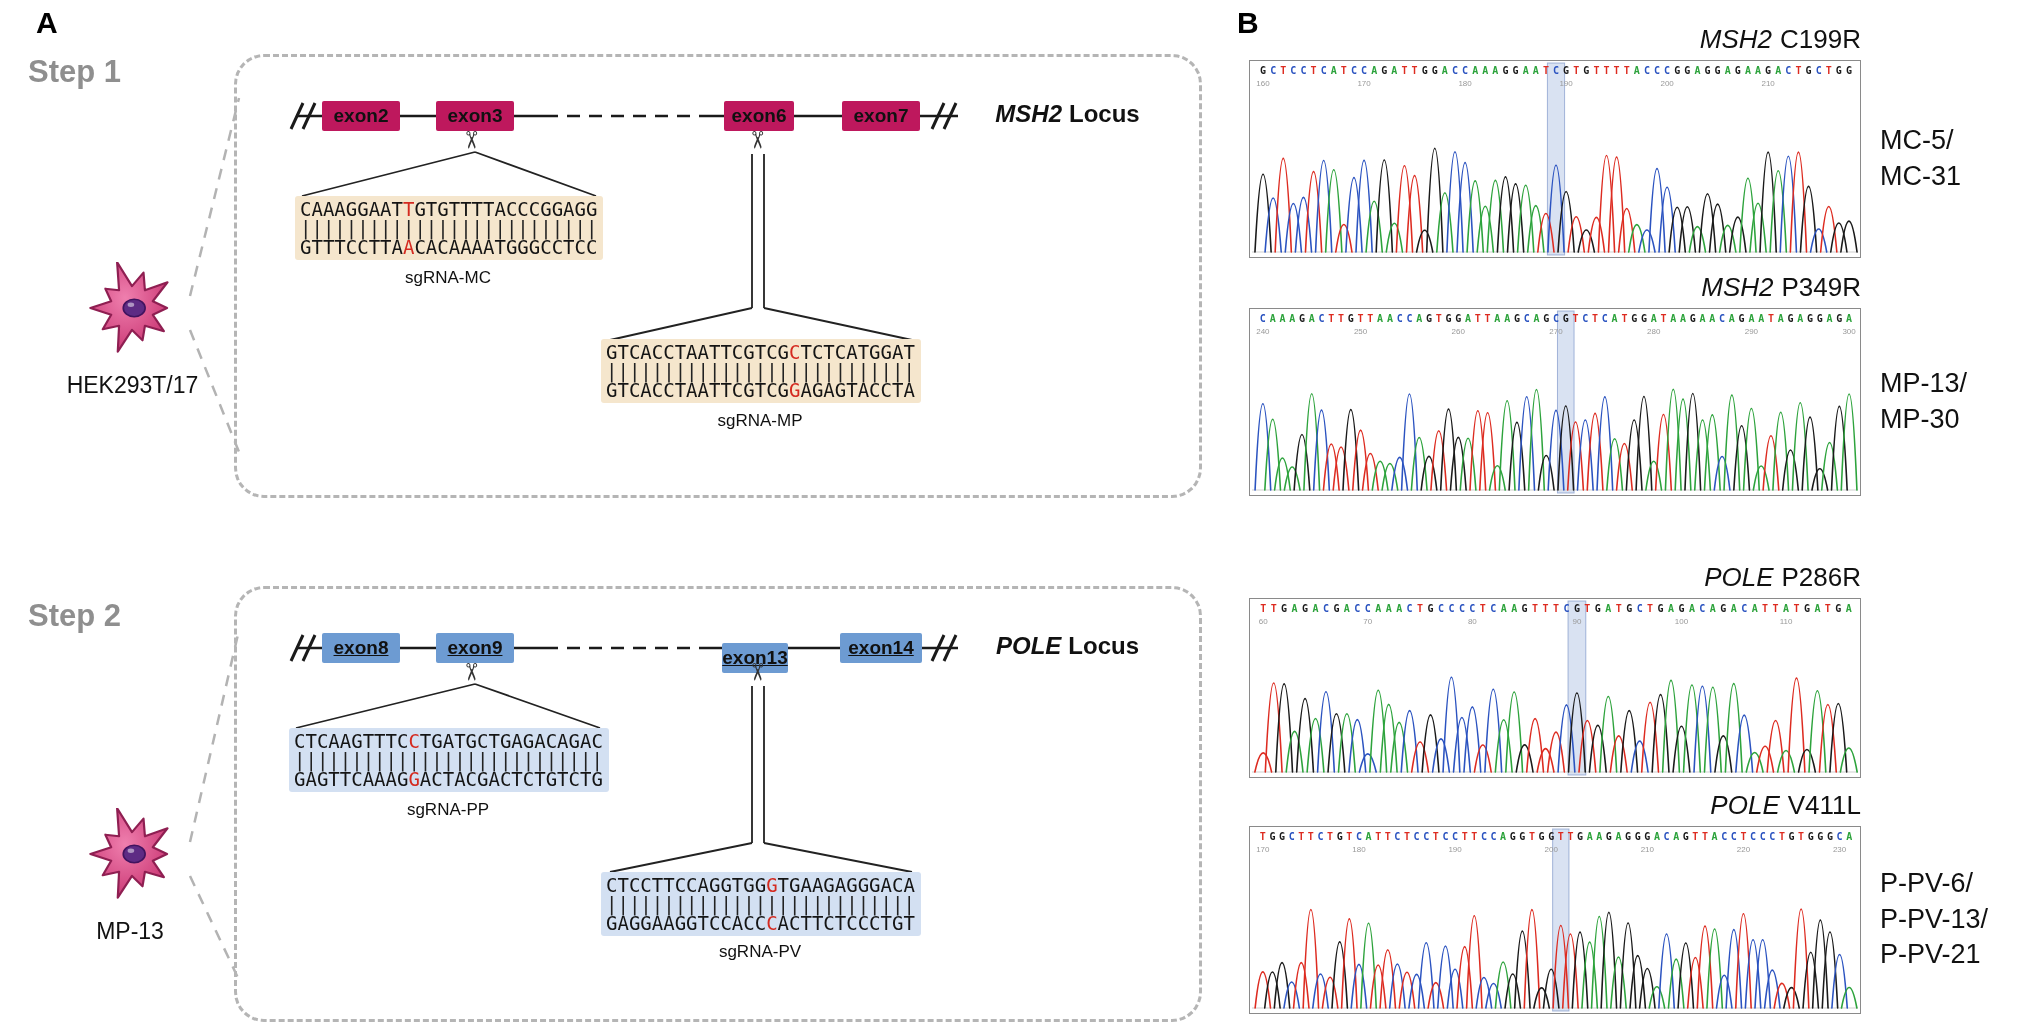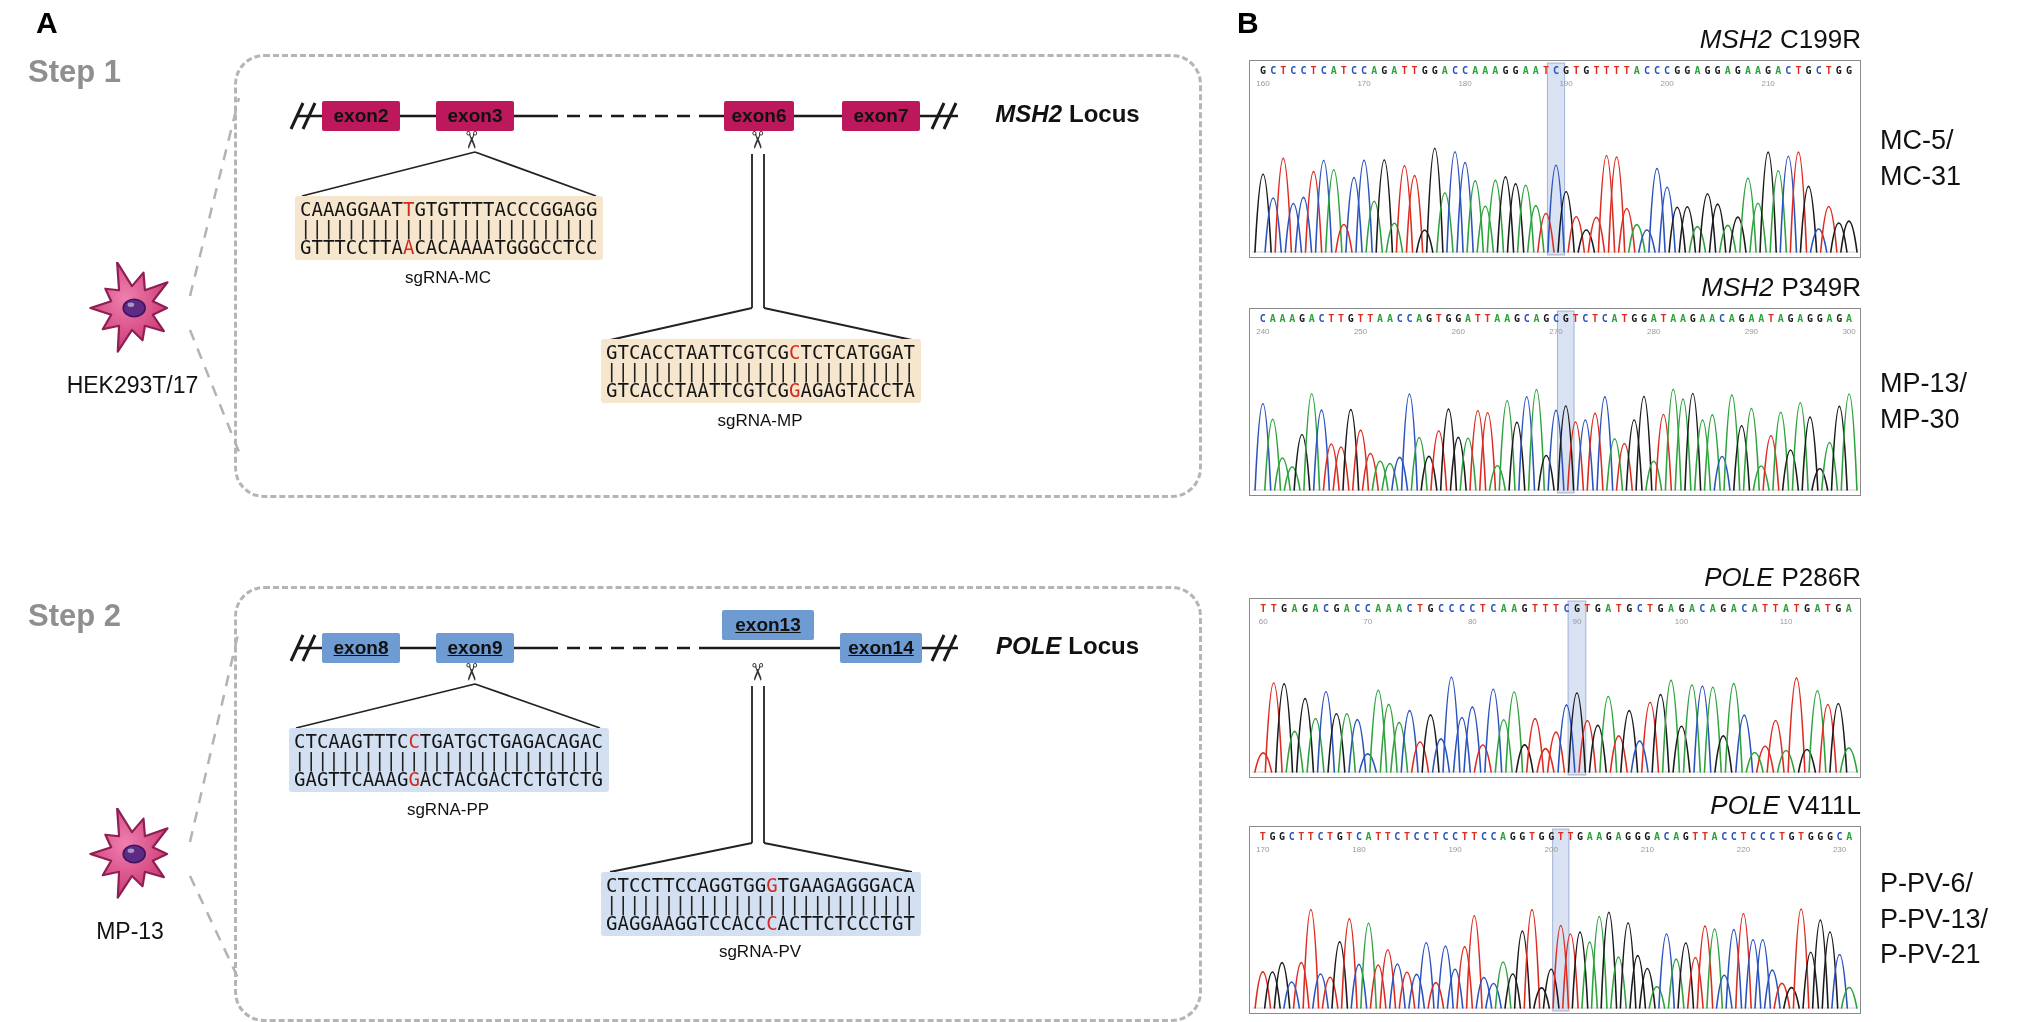--- a/index.html
+++ b/index.html
@@ -109,21 +109,21 @@
 
   <svg class="abs" style="left:77px;top:808px" width="110" height="92" viewBox="0 0 100 84">
     <polygon points="82,42 69,35.8 82.4,18.5 61.8,25.8 60.5,9.7 50,22 36.4,0.2 38.2,25.8 25.7,24.4 31,35.8 12,42 31,48.2 23.3,61.4 38.2,58.2 37,81.9 50,62 59.6,71.5 61.8,58.2 79.1,63.2 69,48.2" fill="url(#cellgrad)" stroke="#8f1f52" stroke-width="2" stroke-linejoin="round"></polygon>
     <ellipse cx="52" cy="42" rx="10" ry="8" fill="#5e2b84" stroke="#41135e" stroke-width="1.5"></ellipse>
     <ellipse cx="49" cy="39" rx="3" ry="2" fill="#fff" opacity="0.5"></ellipse>
   </svg>
   <div class="cell-label" style="left:55px;top:918px;width:150px">MP-13</div>
 
   <div class="exon s2" style="left:322px;top:633px;width:78px">exon8</div>
   <div class="exon s2" style="left:436px;top:633px;width:78px">exon9</div>
-  <div class="exon s2" style="left:722px;top:610px;width:92px">exon13</div>
+  <div class="exon s2" style="left:722px;top:643px;width:66px">exon13</div>
   <div class="exon s2" style="left:840px;top:633px;width:82px">exon14</div>
   <div class="locus-label" style="left:950px;top:632px;width:235px">
     <span class="it">POLE</span><span class="locus-suffix">Locus</span>
   </div>
   <div class="scissors" style="left:461px;top:660px">✂</div>
   <div class="scissors" style="left:747px;top:660px">✂</div>
 
   <div class="seq-hl hl-blue" style="left:289px;top:728px;width:320px;height:64px"></div>
   <div class="seq-line" style="left:294px;top:732px"><span>CTCAAGTTTC</span><span class="mut">C</span><span>TGATGCTGAGACAGAC</span></div>
   <div class="seq-line pipes" style="left:294px;top:751px">|||||||||||||||||||||||||||</div>

